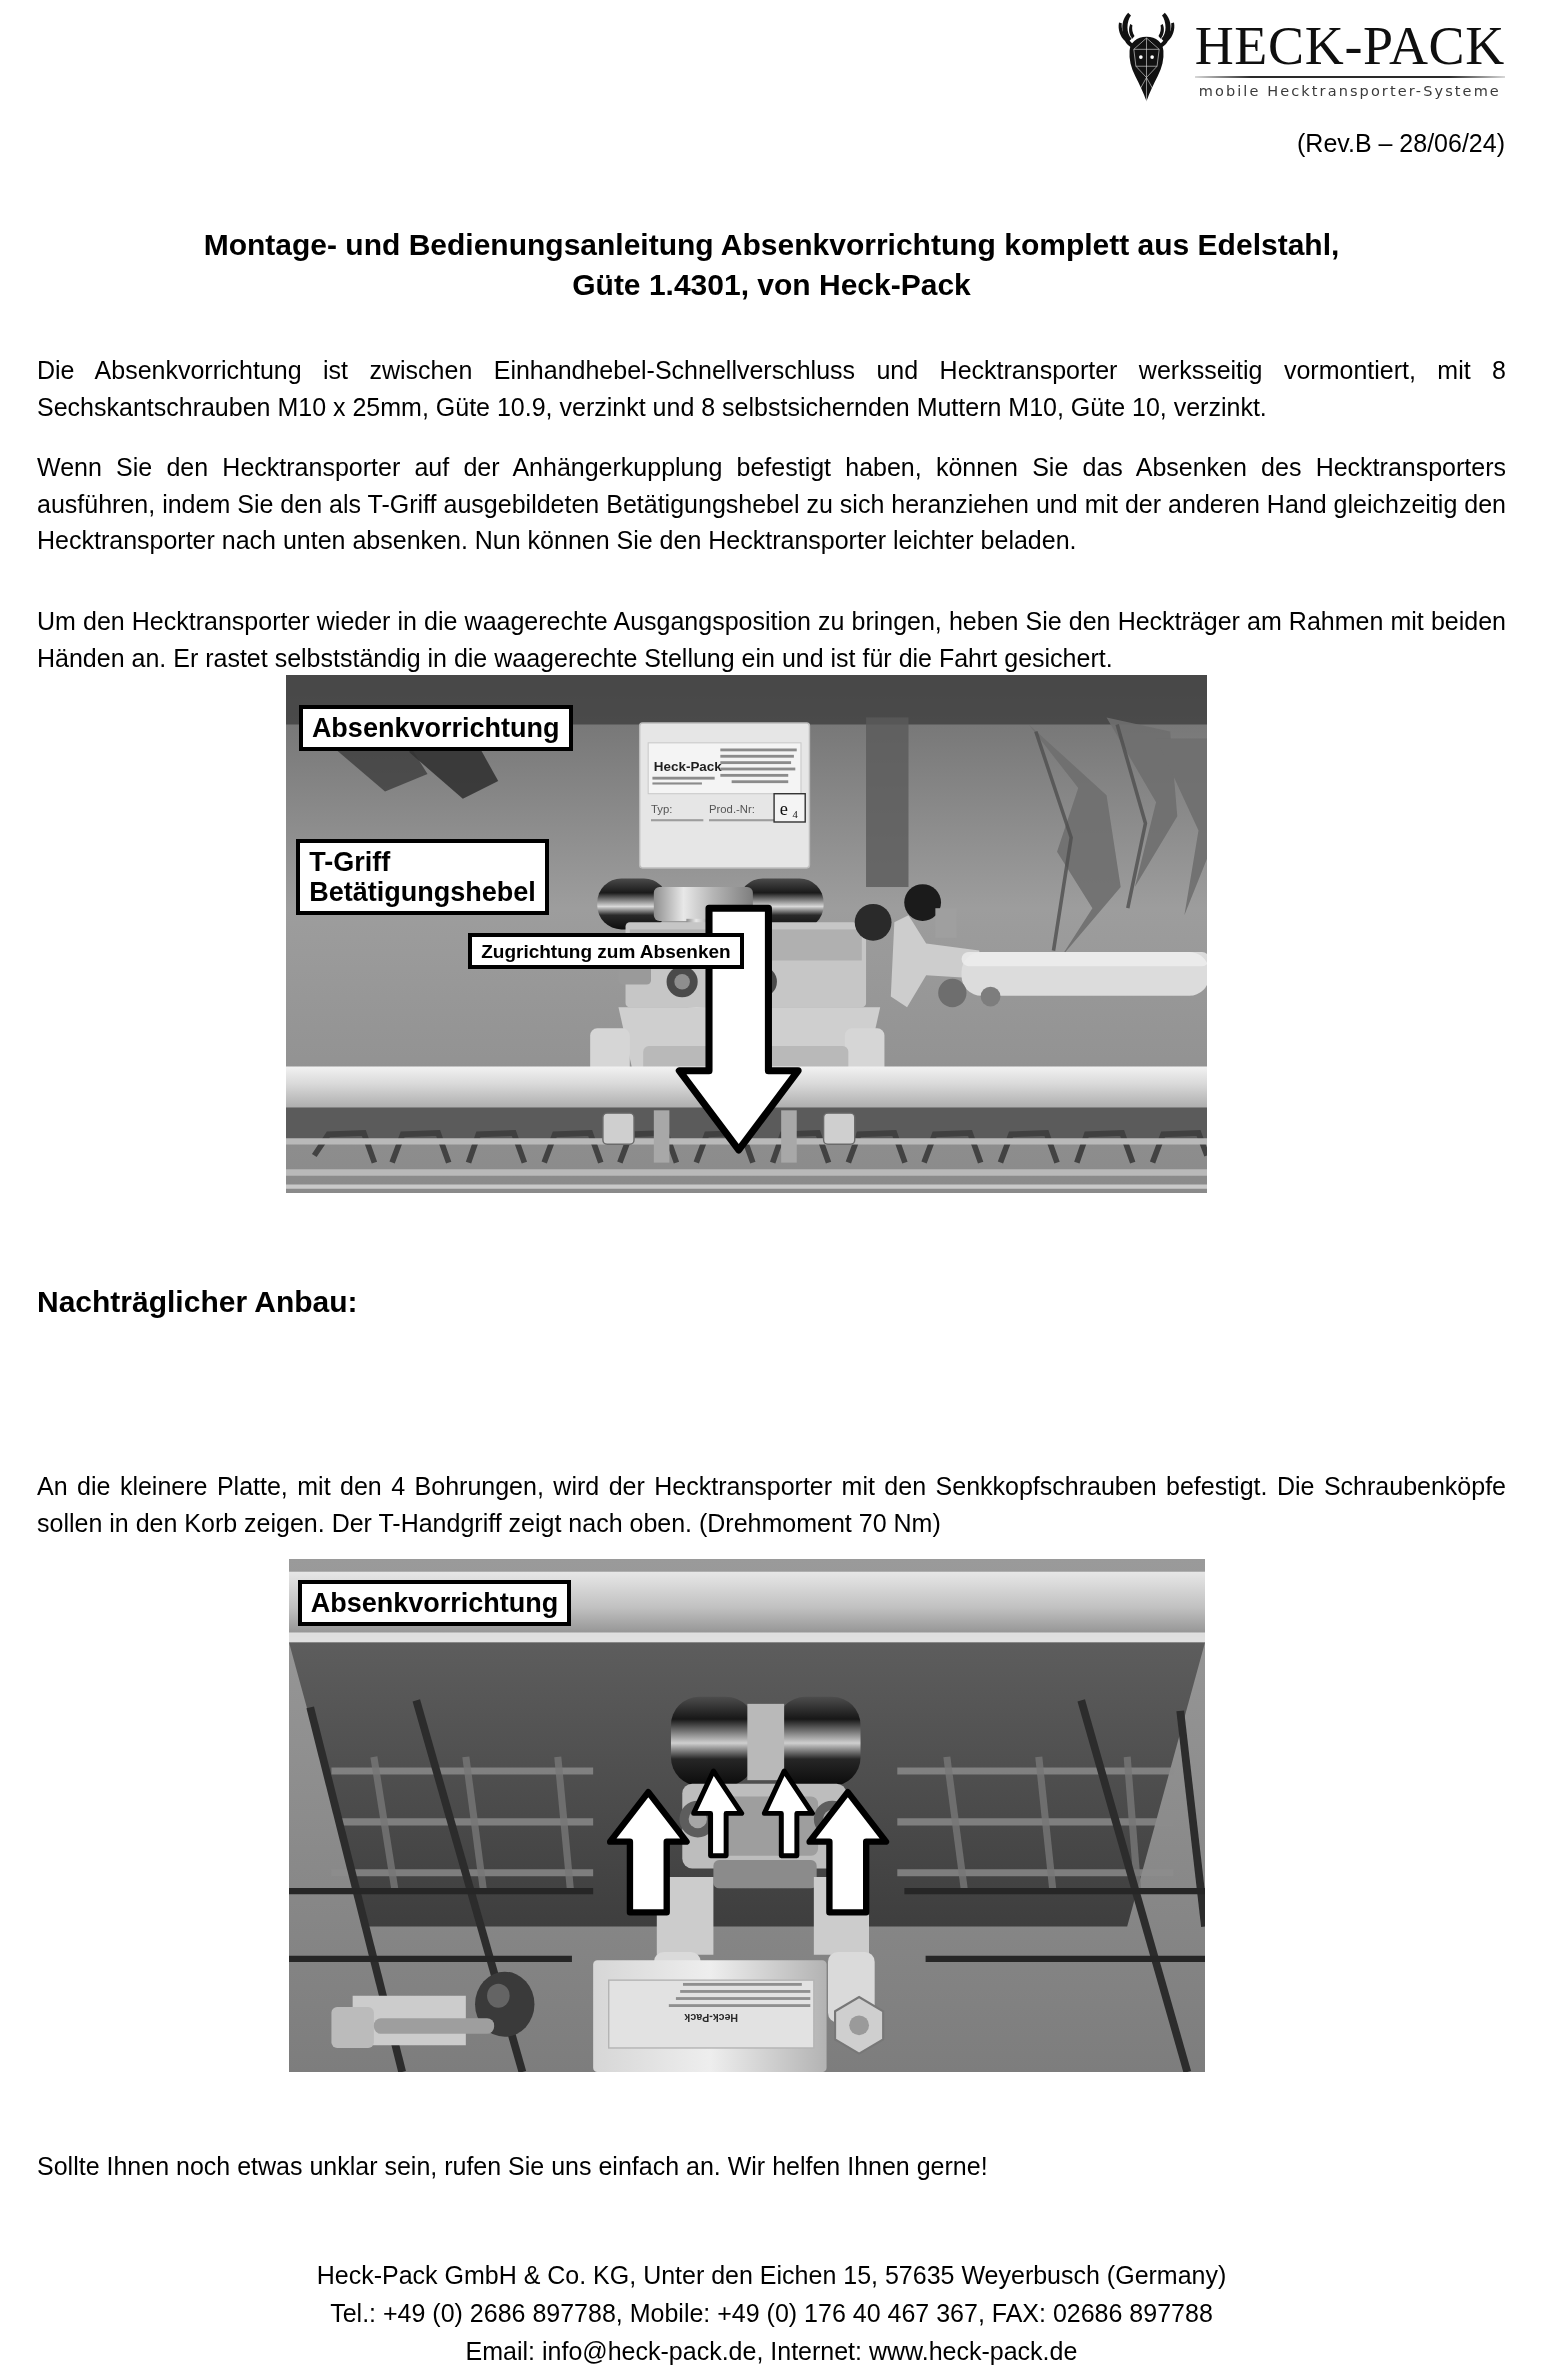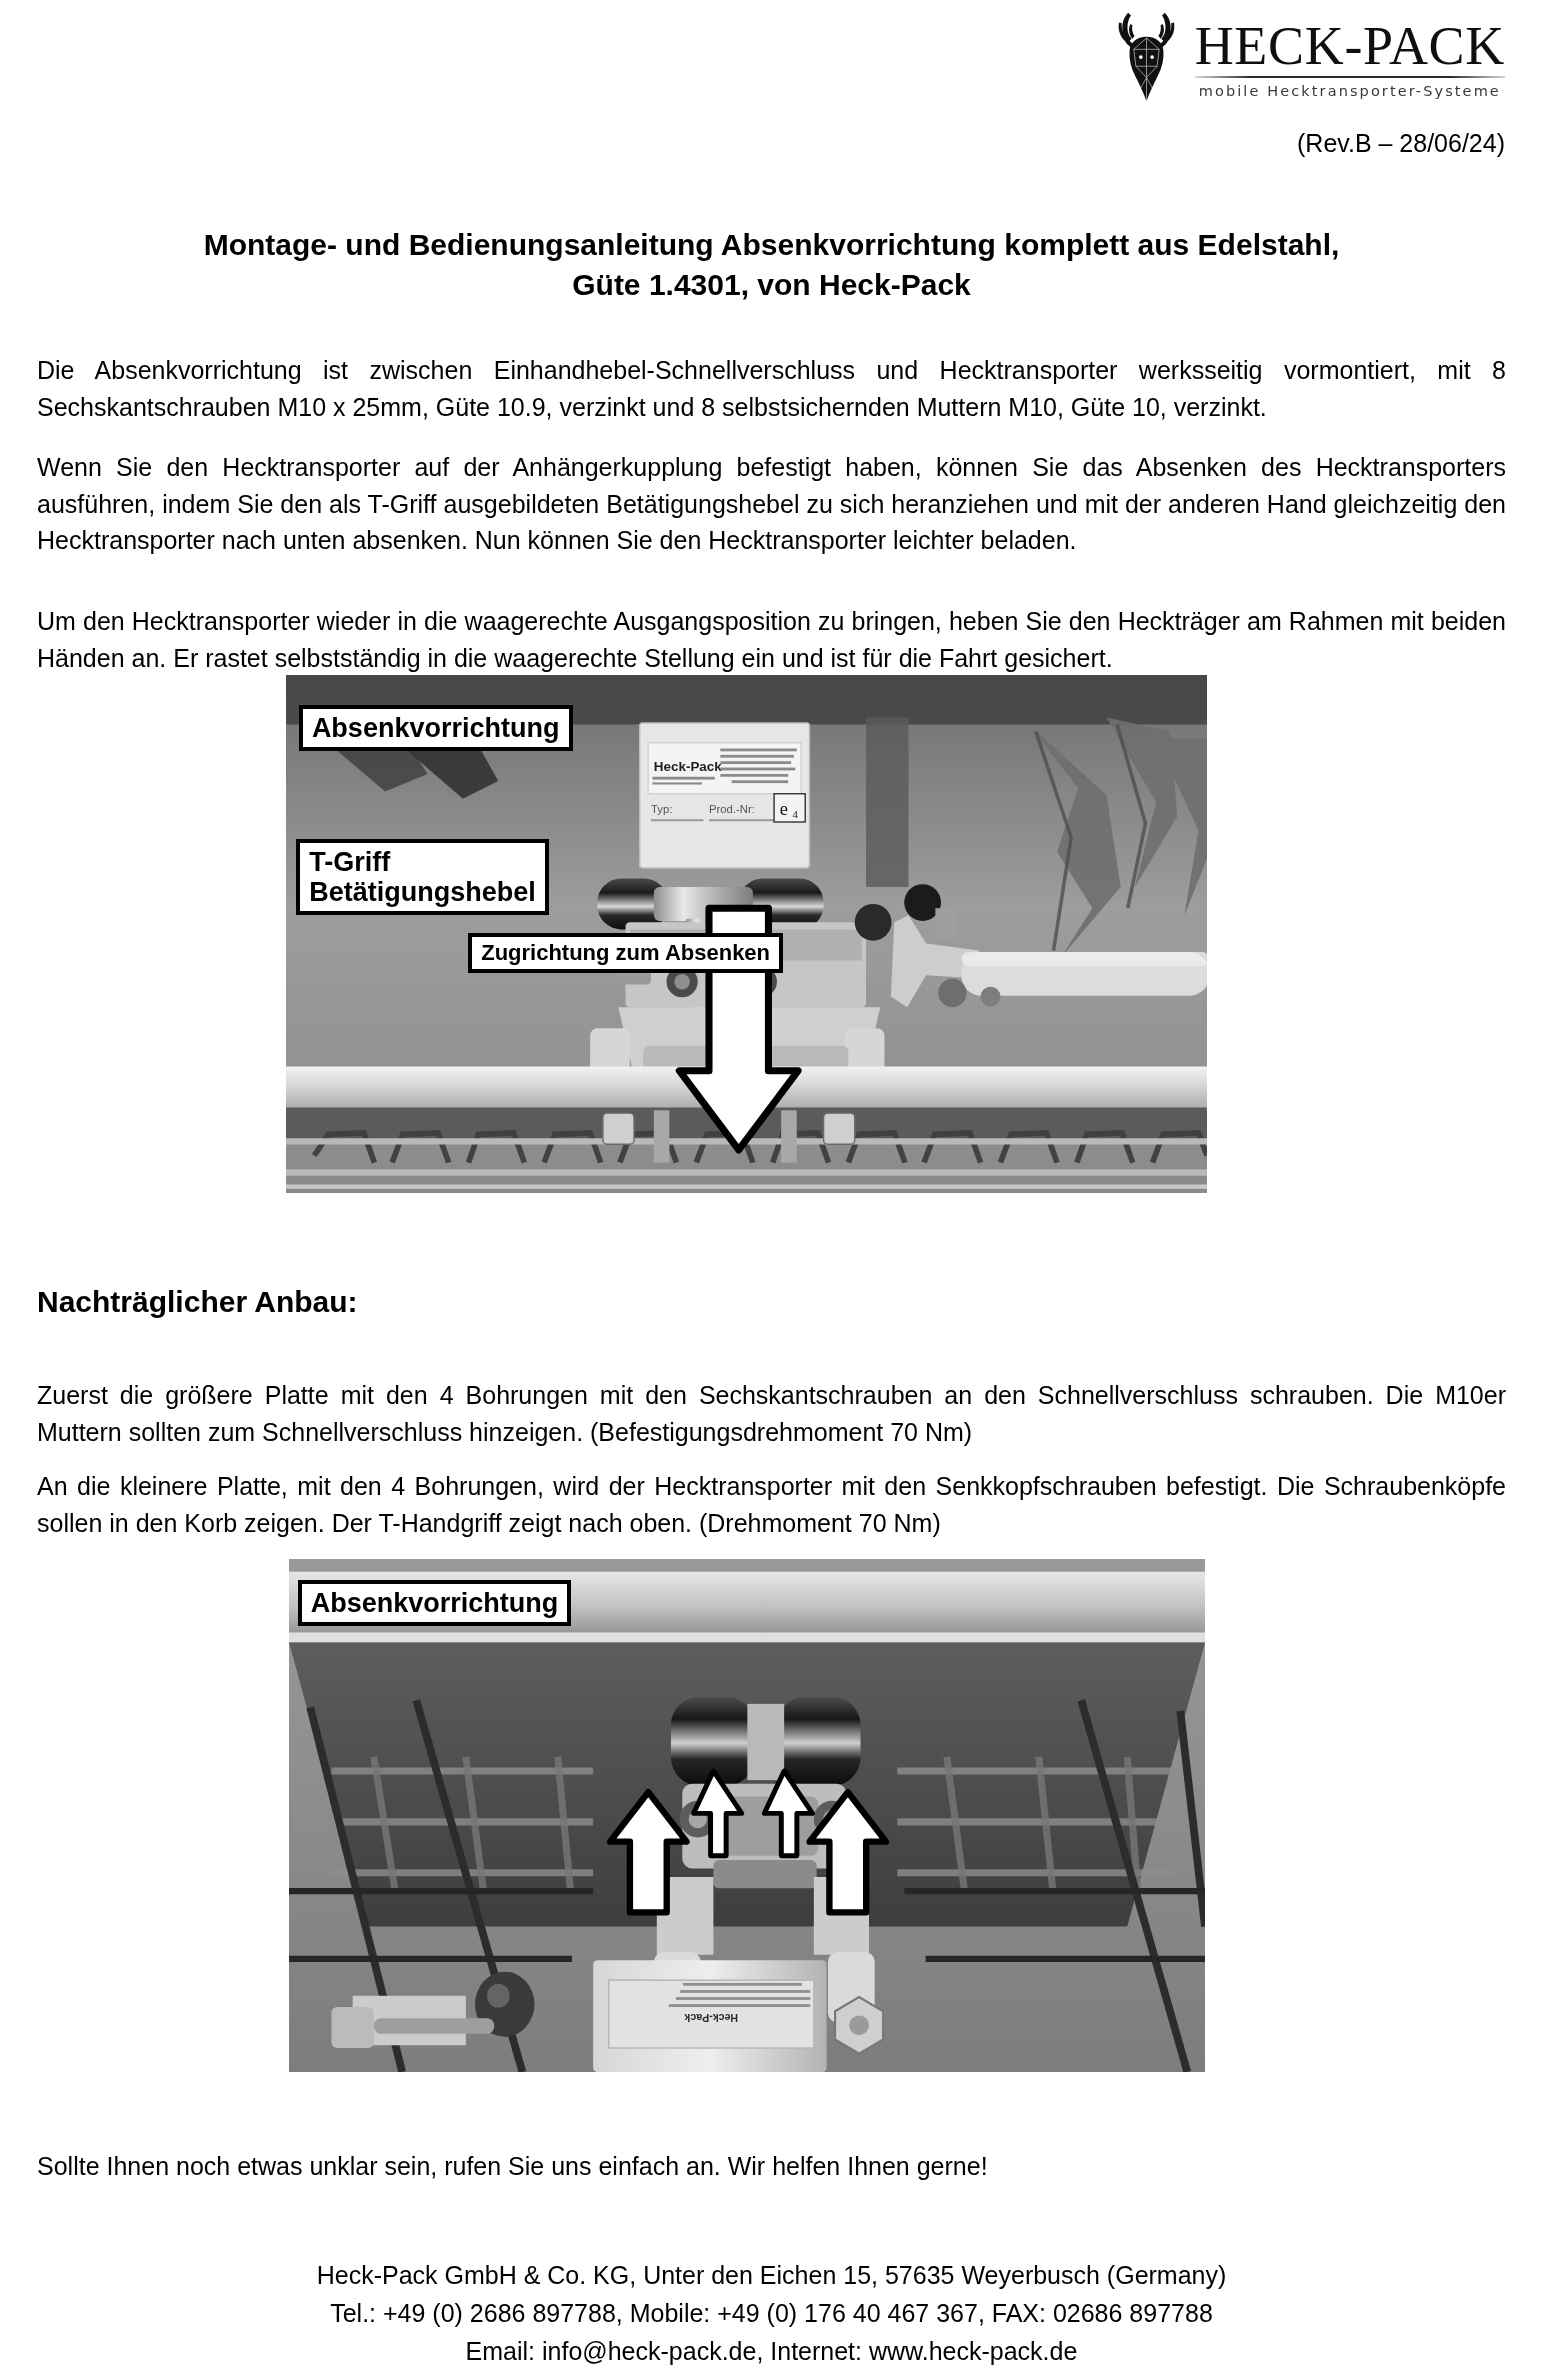--- a/index.html
+++ b/index.html
@@ -161,21 +161,21 @@
     align-items: flex-start;
     justify-content: flex-start;
     padding: 3.5px 9.2px;
     box-sizing: border-box;
     line-height: 1.13;
     white-space: nowrap;
   }
   .c-absenk-1  { left: 12.7px;  top: 30px;  font-size: 27px; }
   .c-tgriff-1  { left: 10px;  top: 164px; font-size: 27px;
                  white-space: normal; flex-direction: column; align-items: flex-start; }
-  .c-zug-1     { left: 182px; top: 258px; font-size: 22px; }
+  .c-zug-1     { left: 182px; top: 258px; font-size: 19px; }
   .c-absenk-2  { left: 8.5px;  top: 21px;  font-size: 27px; }
   .c-sechs-2   { left: 105px; top: 365px; font-size: 27px; }
 </style>
 </head>
 <body>
 
 <div class="page">
 
   <div class="header-logo">
     <div class="logo-row">
@@ -366,21 +366,20 @@
       <span>Betätigungshebel</span>
     </div>
 
     <div class="callout c-zug-1">
       <span>Zugrichtung zum Absenken</span>
     </div>
   </div>
 
   <h2 class="section-heading">Nachträglicher Anbau:</h2>
 
-  <p class="body-text p4">Zuerst die größere Platte mit den 4 Bohrungen mit den Sechskantschrauben an den Schnellverschluss schrauben. Die M10er Muttern sollten zum Schnellverschluss hinzeigen. (Befestigungsdrehmoment 70 Nm)</p>
   <p class="body-text p5">An die kleinere Platte, mit den 4 Bohrungen, wird der Hecktransporter mit den Senkkopfschrauben befestigt. Die Schraubenköpfe sollen in den Korb zeigen. Der T-Handgriff zeigt nach oben. (Drehmoment 70 Nm)</p>
 
   <div class="photo photo-2">
     <svg viewBox="0 0 1295 726" preserveAspectRatio="none" xmlns="http://www.w3.org/2000/svg" aria-hidden="true">
       <defs>
         <linearGradient id="wallG2" x1="0" y1="0" x2="0" y2="1">
           <stop offset="0%" stop-color="#9a9a9a"></stop>
           <stop offset="50%" stop-color="#8c8c8c"></stop>
           <stop offset="100%" stop-color="#7d7d7d"></stop>
         </linearGradient>

